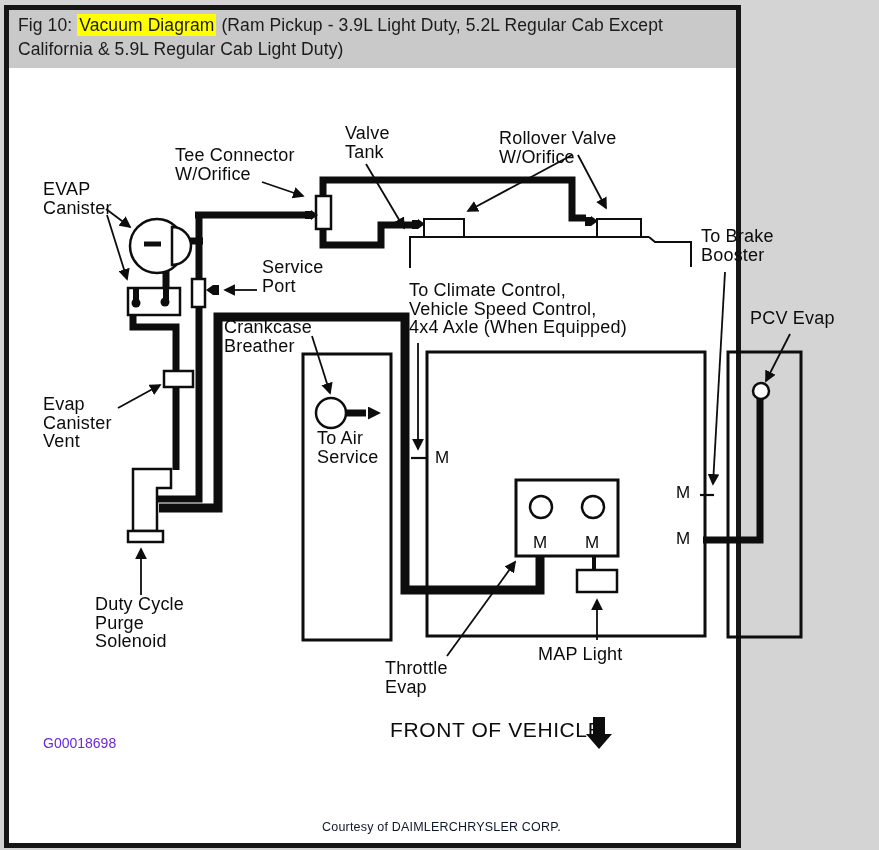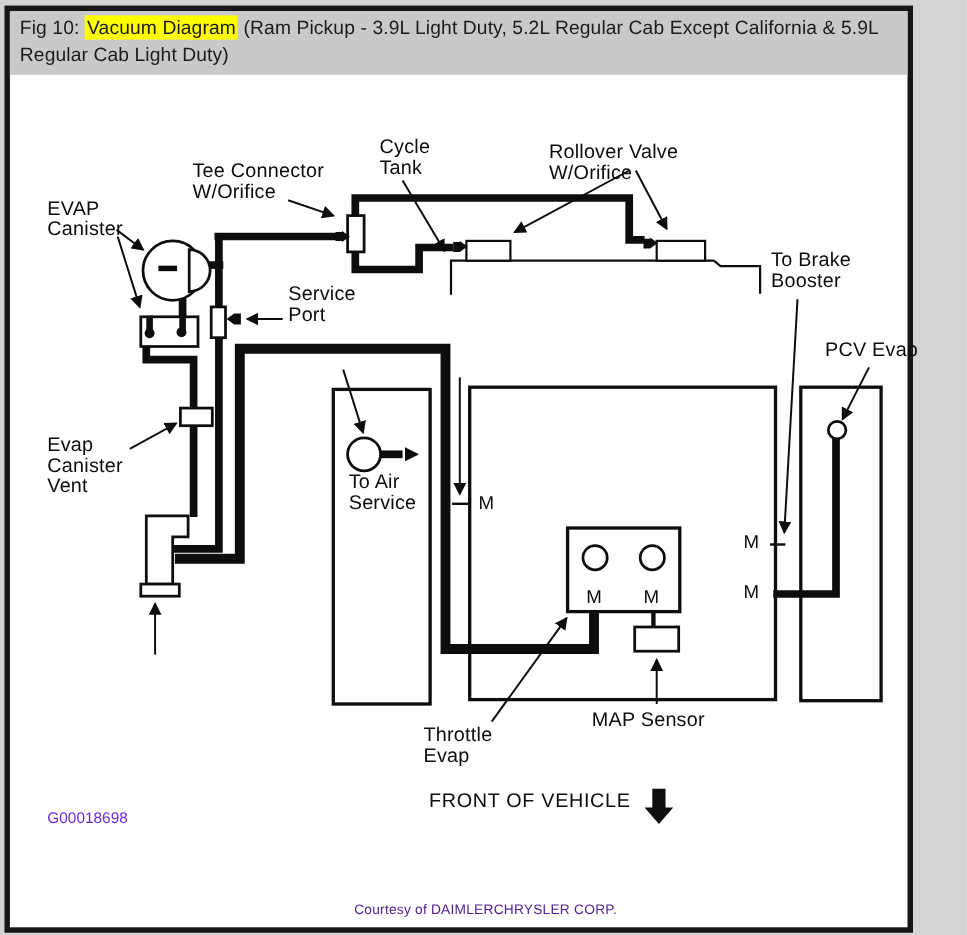--- a/index.html
+++ b/index.html
@@ -2,44 +2,44 @@
 <html><head>
 <meta charset="utf-8">
 <style>
   html,body{margin:0;padding:0;}
   body{
     width:879px;height:850px;position:relative;overflow:hidden;
     background:#d4d4d4;
     font-family:"Liberation Sans", sans-serif;
   }
   .page{
-    position:absolute;left:4px;top:5px;width:826px;height:843px;
+    position:absolute;left:4px;top:5px;width:737px;height:843px;
     box-sizing:border-box;background:#ffffff;border:5px solid #161616;
   }
   .caption-bar{
     background:#c9c9c9;color:#1b1b1b;
     font-size:17.5px;line-height:1.36;
     padding:4px 10px 6px 9px;
     letter-spacing:.1px;
   }
   .hl{background:#ffff00;padding:1px 2px;}
   .diagram{position:absolute;left:0;top:0;width:879px;height:850px;}
   .diagram svg{position:absolute;left:0;top:0;}
   .lbl{
     position:absolute;white-space:pre-line;
     font-size:18px;line-height:18.5px;letter-spacing:.2px;
     color:#0c0c0c;
   }
   .m{position:absolute;font-size:17px;color:#0c0c0c;letter-spacing:.2px;}
   .front{
     position:absolute;left:390px;top:718px;
-    font-size:18px;letter-spacing:.6px;color:#0c0c0c;
+    font-size:21px;letter-spacing:.6px;color:#0c0c0c;
   }
   .gid{position:absolute;left:43px;top:735px;font-size:14px;color:#6d28d9;}
-  .courtesy{position:absolute;left:322px;top:820px;font-size:12.5px;color:#4c1d95;letter-spacing:.2px;}
+  .courtesy{position:absolute;left:322px;top:820px;font-size:12.5px;color:#0f172a;letter-spacing:.2px;}
 </style>
 </head>
 <body>
 
 <div class="page">
   <div class="caption-bar">
     <span>Fig 10: </span><span class="hl">Vacuum Diagram</span><span> (Ram Pickup - 3.9L Light Duty, 5.2L Regular Cab Except California &amp; 5.9L Regular Cab Light Duty)</span>
   </div>
 </div>
 
@@ -120,37 +120,45 @@
     <line x1="447" y1="656" x2="515" y2="562" stroke="#0d0d0d" stroke-width="1.8" marker-end="url(#ah)"></line>
     <line x1="597" y1="640" x2="597" y2="600" stroke="#0d0d0d" stroke-width="1.8" marker-end="url(#ah)"></line>
 
     <path d="M593,717 h12 v17 h7 l-13,15 -13,-15 h7 z" fill="#0d0d0d"></path>
   </svg>
 
   <div class="lbl" style="left:43px;top:180px">EVAP
 Canister</div>
   <div class="lbl" style="left:175px;top:146px">Tee Connector
 W/Orifice</div>
-  <div class="lbl" style="left:345px;top:124px">Cycle
+  <div class="lbl" style="left:345px;top:124px">Valve
 Tank</div>
   <div class="lbl" style="left:499px;top:129px">Rollover Valve
 W/Orifice</div>
   <div class="lbl" style="left:701px;top:227px">To Brake
 Booster</div>
   <div class="lbl" style="left:262px;top:258px">Service
 Port</div>
+  <div class="lbl" style="left:409px;top:281px">To Climate Control,
+Vehicle Speed Control,
+4x4 Axle (When Equipped)</div>
   <div class="lbl" style="left:750px;top:309px">PCV Evap</div>
+  <div class="lbl" style="left:224px;top:318px">Crankcase
+Breather</div>
   <div class="lbl" style="left:317px;top:429px">To Air
 Service</div>
   <div class="lbl" style="left:43px;top:395px">Evap
 Canister
 Vent</div>
+  <div class="lbl" style="left:95px;top:595px">Duty Cycle
+Purge
+Solenoid</div>
   <div class="lbl" style="left:385px;top:659px">Throttle
 Evap</div>
-  <div class="lbl" style="left:538px;top:645px">MAP Sensor</div>
+  <div class="lbl" style="left:538px;top:645px">MAP Light</div>
 
   <div class="m" style="left:435px;top:448px">M</div>
   <div class="m" style="left:533px;top:533px">M</div>
   <div class="m" style="left:585px;top:533px">M</div>
   <div class="m" style="left:676px;top:483px">M</div>
   <div class="m" style="left:676px;top:529px">M</div>
 
   <div class="front">FRONT OF VEHICLE</div>
   <div class="gid">G00018698</div>
   <div class="courtesy">Courtesy of DAIMLERCHRYSLER CORP.</div>

